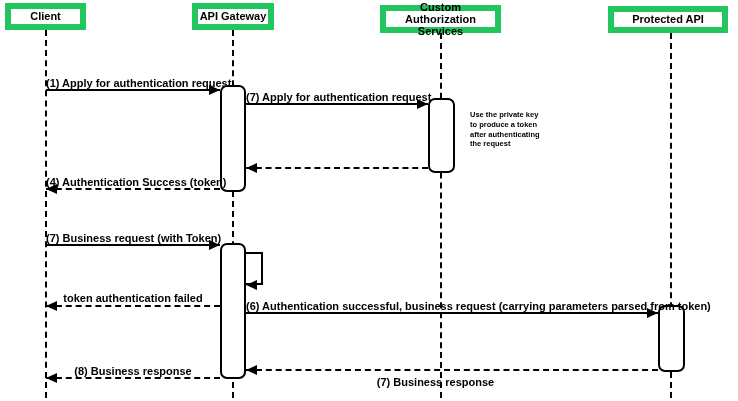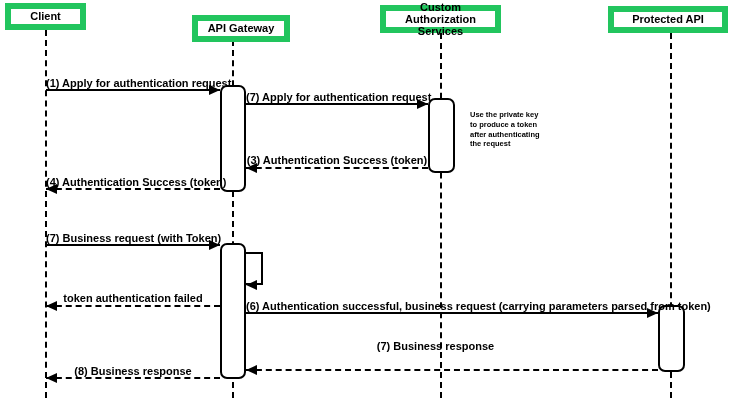--- a/index.html
+++ b/index.html
@@ -53,50 +53,49 @@
   <div class="mline" style="left:46px;top:89px;width:174px"></div>
   <div class="arrow-r" style="left:209px;top:85px"></div>
   <div class="mlabel" style="left:46px;top:77px;width:174px">(1) Apply for authentication request</div>
 
   <div class="mline" style="left:246px;top:103px;width:182px"></div>
   <div class="arrow-r" style="left:417px;top:99px"></div>
   <div class="mlabel" style="left:246px;top:91px;width:182px">(7) Apply for authentication request</div>
 
   <div class="mline dashed" style="left:246px;top:167px;width:182px"></div>
   <div class="arrow-l" style="left:246px;top:163px"></div>
-  <div class="mlabel" style="left:246px;top:154px;width:182px">(3) Authentication Success (token)</div>
 
   <div class="mline dashed" style="left:46px;top:188px;width:174px"></div>
   <div class="arrow-l" style="left:46px;top:184px"></div>
   <div class="mlabel" style="left:46px;top:176px;width:174px">(4) Authentication Success (token)</div>
 
   <div class="mline" style="left:46px;top:244px;width:174px"></div>
   <div class="arrow-r" style="left:209px;top:240px"></div>
   <div class="mlabel" style="left:46px;top:232px;width:174px">(7) Business request (with Token)</div>
 
   <div class="mline dashed" style="left:46px;top:305px;width:174px"></div>
   <div class="arrow-l" style="left:46px;top:301px"></div>
   <div class="mlabel" style="left:46px;top:292px;width:174px">token authentication failed</div>
 
   <div class="mline" style="left:246px;top:312px;width:412px"></div>
   <div class="arrow-r" style="left:647px;top:308px"></div>
   <div class="mlabel" style="left:246px;top:300px;width:412px">(6) Authentication successful, business request (carrying parameters parsed from token)</div>
 
   <div class="mline dashed" style="left:246px;top:369px;width:412px"></div>
   <div class="arrow-l" style="left:246px;top:365px"></div>
-  <div class="mlabel" style="left:246px;top:340px;width:379px">(7) Business response</div>
+  <div class="mlabel" style="left:246px;top:376px;width:379px">(7) Business response</div>
 
   <div class="mline dashed" style="left:46px;top:377px;width:174px"></div>
   <div class="arrow-l" style="left:46px;top:373px"></div>
   <div class="mlabel" style="left:46px;top:365px;width:174px">(8) Business response</div>
 
   <div class="actor" style="left:5px;top:3px;width:81px;height:27px">
     <span>Client</span>
   </div>
-  <div class="actor" style="left:192px;top:15px;width:98px;height:27px">
+  <div class="actor" style="left:192px;top:3px;width:82px;height:27px">
     <span>API Gateway</span>
   </div>
   <div class="actor" style="left:380px;top:5px;width:121px;height:28px">
     <span>Custom Authorization Services</span>
   </div>
   <div class="actor" style="left:608px;top:6px;width:120px;height:27px">
     <span>Protected API</span>
   </div>
 
 </div>

